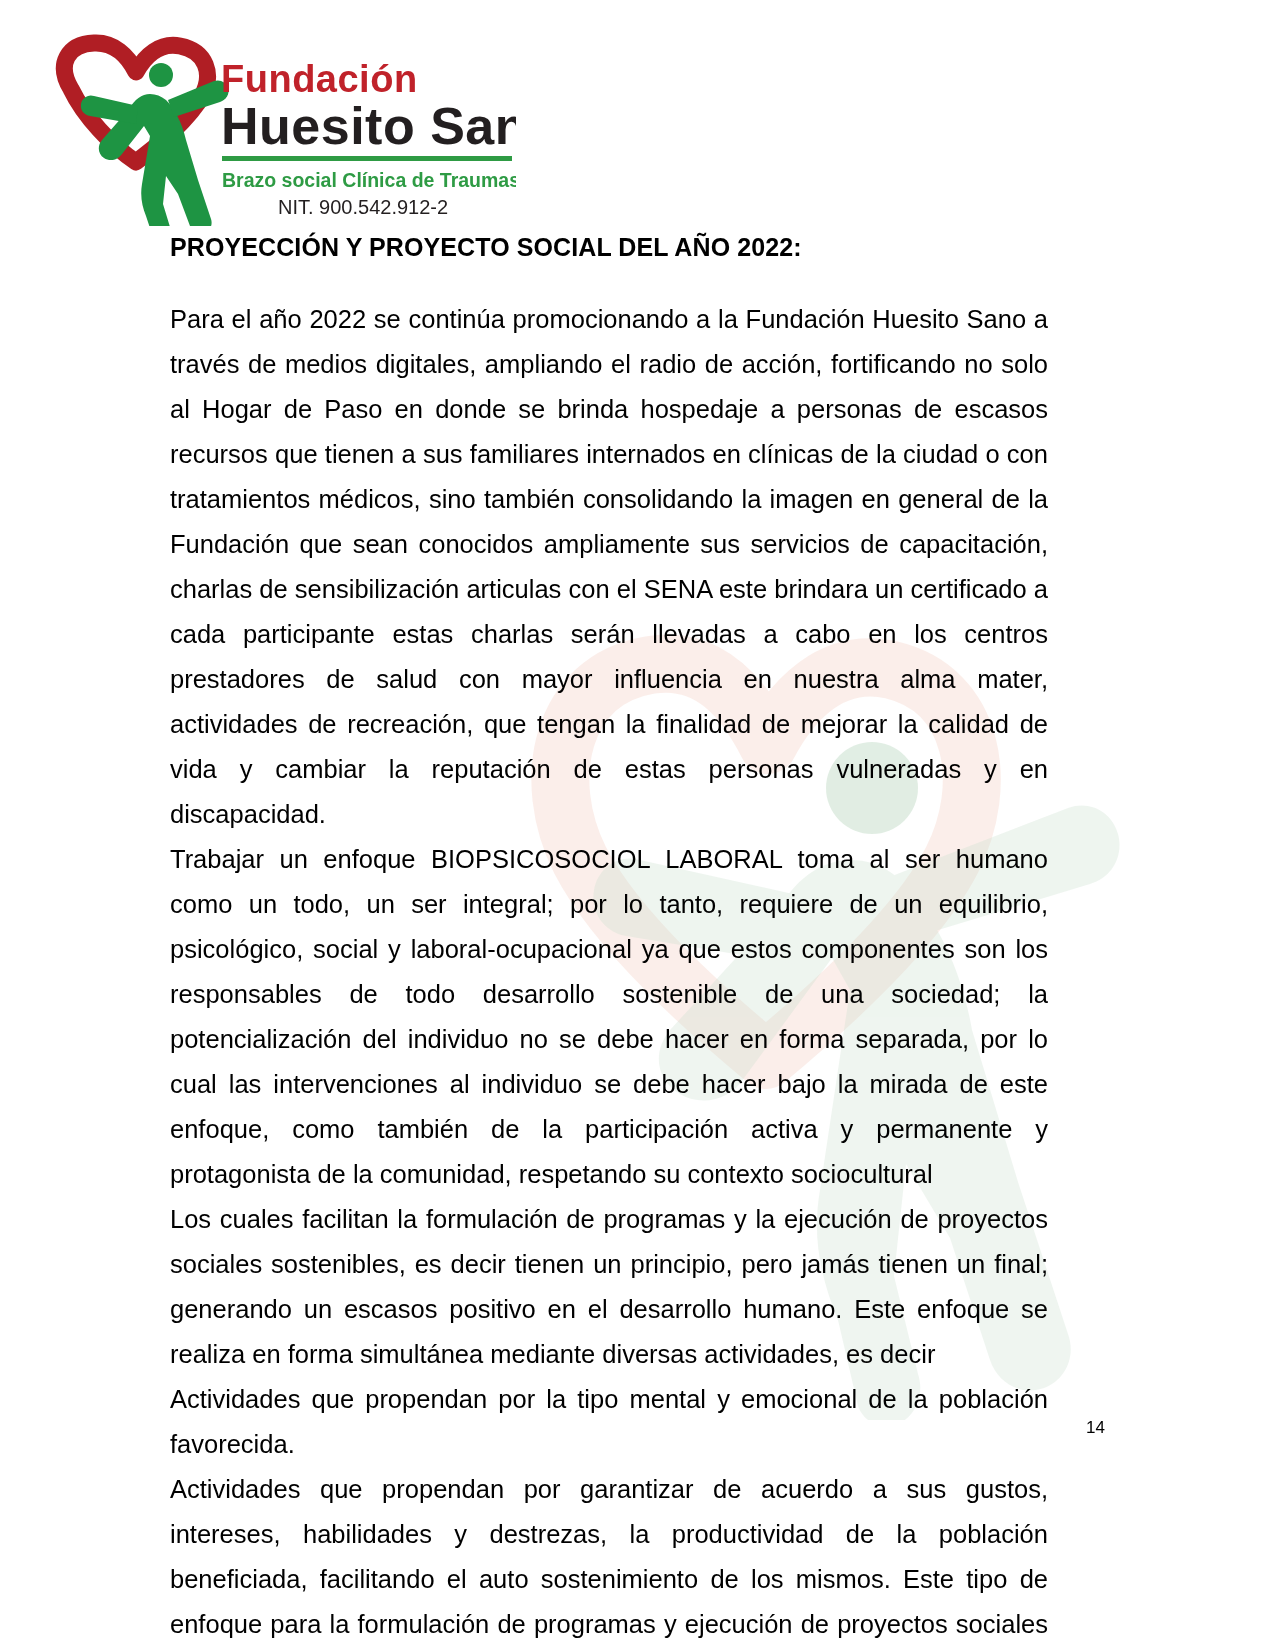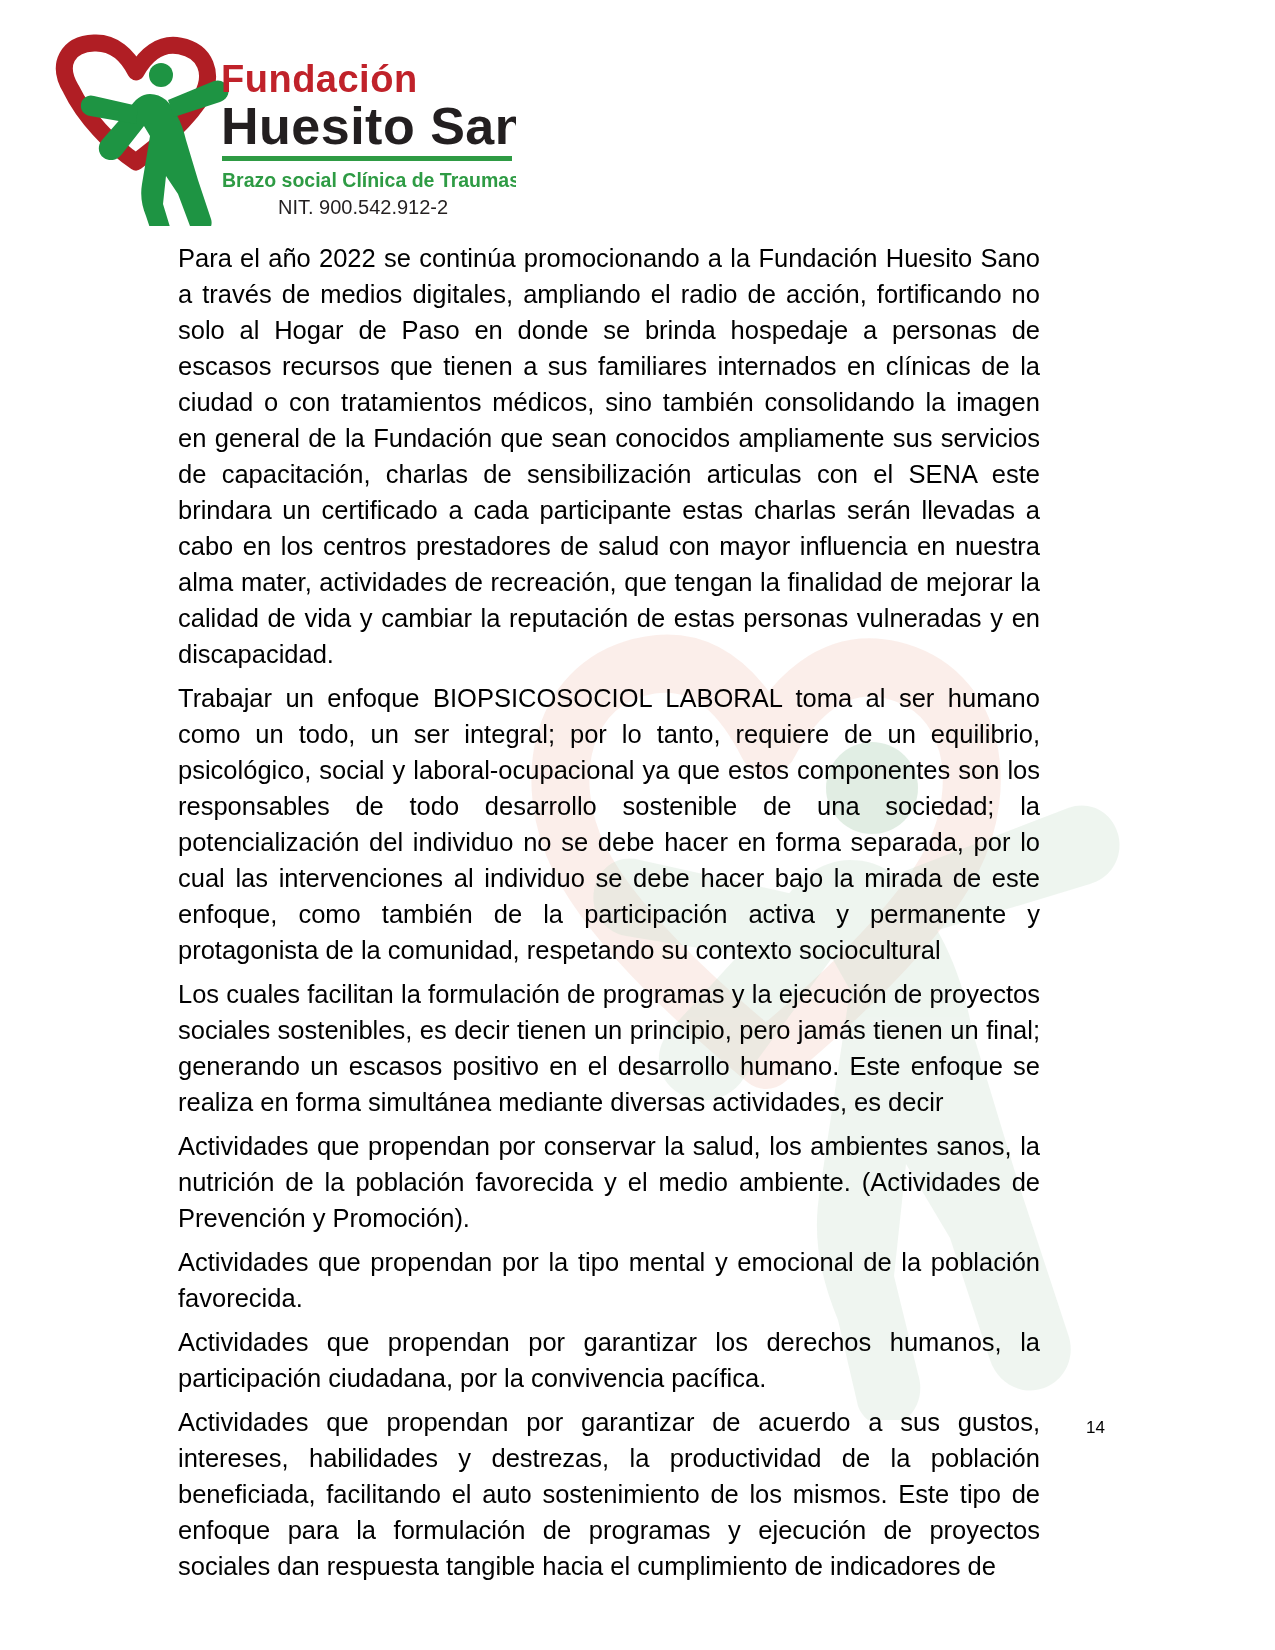--- a/index.html
+++ b/index.html
@@ -52,23 +52,23 @@
   }
   .doc-title {
     font-weight: bold;
     font-size: 25px;
     line-height: 1.25;
     letter-spacing: 0.1px;
     margin: 0 0 34px 0;
     white-space: nowrap;
   }
   p.body-text {
-    margin: 8px;
+    margin: 0;
     font-size: 25.5px;
-    line-height: 36px;
+    line-height: 45px;
     text-align: justify;
     text-justify: inter-word;
     hyphens: none;
   }
   
 
   .page-number {
     position: absolute;
     right: 170px;
     top: 1418px;
@@ -115,25 +115,24 @@
 
       <text x="175" y="58" font-family="'Liberation Sans', sans-serif" font-size="38" font-weight="bold" fill="#c0222a" letter-spacing="0.5">Fundación</text>
       <text x="175" y="110" font-family="'Liberation Sans', sans-serif" font-size="52" font-weight="bold" fill="#231f20" letter-spacing="0.5">Huesito Sano</text>
       <rect x="176" y="122" width="290" height="5" fill="#2e9b44"></rect>
       <text x="176" y="153" font-family="'Liberation Sans', sans-serif" font-size="19.5" font-weight="bold" fill="#2e9b44">Brazo social Clínica de Traumas y Fracturas</text>
       <text x="232" y="180" font-family="'Liberation Sans', sans-serif" font-size="20" fill="#231f20">NIT. 900.542.912-2</text>
     </svg>
   </div>
 
   <div class="doc">
+    <h1 class="doc-title">PROYECCIÓN Y PROYECTO SOCIAL DEL AÑO 2022:</h1>
 
     <p class="body-text">Para el año 2022 se continúa promocionando a la Fundación Huesito Sano a través de medios digitales, ampliando el radio de acción, fortificando no solo al Hogar de Paso en donde se brinda hospedaje a personas de escasos recursos que tienen a sus familiares internados en clínicas de la ciudad o con tratamientos médicos, sino también consolidando la imagen en general de la Fundación que sean conocidos ampliamente sus servicios de capacitación, charlas de sensibilización articulas con el SENA este brindara un certificado a cada participante estas charlas serán llevadas a cabo en los centros prestadores de salud con mayor influencia en nuestra alma mater,  actividades de recreación, que tengan la finalidad de mejorar la calidad de vida y cambiar la reputación de estas personas vulneradas y en discapacidad.</p>
     <p class="body-text">Trabajar un  enfoque BIOPSICOSOCIOL LABORAL toma al ser humano como un todo, un ser integral; por lo tanto, requiere de un equilibrio, psicológico, social y laboral-ocupacional ya que estos componentes son los responsables de todo desarrollo sostenible de una sociedad; la potencialización del individuo no se debe hacer en forma separada, por lo cual las intervenciones al individuo se debe hacer bajo la mirada de este enfoque, como también de la participación activa y permanente y protagonista de la comunidad, respetando su contexto sociocultural</p>
     <p class="body-text">Los cuales facilitan la formulación de programas y la ejecución de proyectos sociales sostenibles, es decir tienen un principio, pero jamás tienen un final; generando un escasos positivo en el desarrollo humano. Este enfoque se realiza en forma simultánea mediante diversas actividades, es decir</p>
-    <p class="body-text">Actividades que propendan por conservar la salud, los ambientes sanos, la nutrición de la población favorecida y el medio ambiente. (Actividades de Prevención y Promoción).</p>
     <p class="body-text">Actividades que propendan por la tipo mental y emocional de la población favorecida.</p>
-    <p class="body-text">Actividades que propendan por garantizar los derechos humanos, la participación ciudadana, por la convivencia pacífica.</p>
     <p class="body-text">Actividades que propendan por garantizar de acuerdo a sus gustos, intereses, habilidades y destrezas, la productividad de la población beneficiada, facilitando el auto sostenimiento de los mismos. Este tipo de enfoque para la formulación de programas y ejecución de proyectos sociales dan respuesta tangible hacia el cumplimiento de indicadores de</p>
   </div>
 
   <div class="page-number">14</div>
 
 </div>
 
 </body></html>

